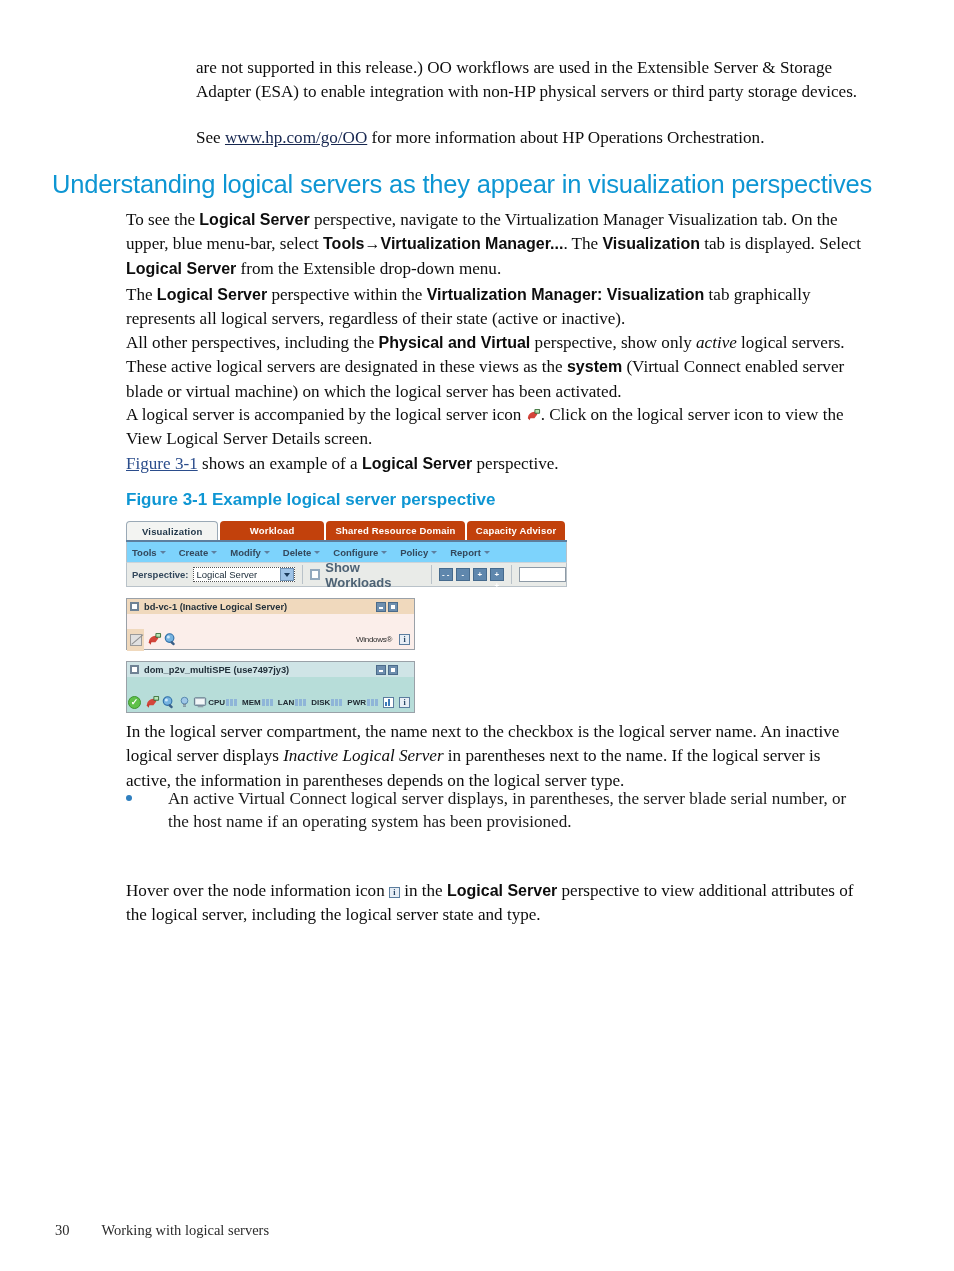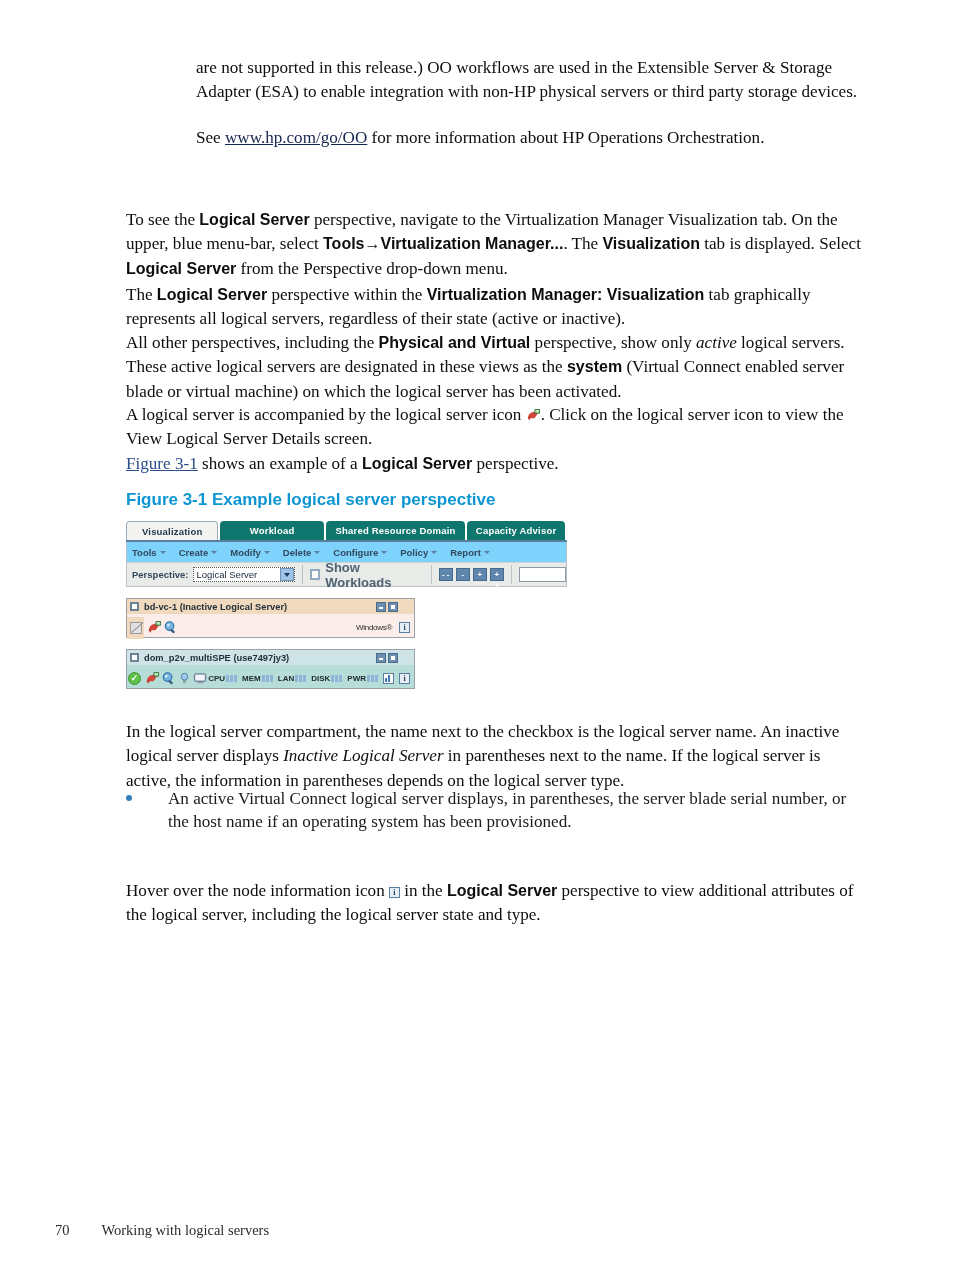--- a/index.html
+++ b/index.html
@@ -91,21 +91,21 @@
     margin-right: 2px;
   }
   .tab.active {
     background: #f3f4f2;
     color: #22384b;
     border: 1px solid #9aa9b6;
     border-bottom: none;
     width: 96px;
   }
   .tab.inactive {
-    background: #0f766e;
+    background: #c2410c;
     color: #ffffff;
     width: 110px;
   }
   .tab.inactive.w2 { width: 148px; }
   .tab.inactive.w3 { width: 104px; }
 
   .menubar {
     height: 20px;
     background: #7dd3fc;
     border-left: 1px solid #b9c2c9;
@@ -253,21 +253,21 @@
   }
   .wbtn.max::after {
     content: "";
     position: absolute; left: 2px; right: 2px; top: 2px; bottom: 2px;
     background: #ffffff;
   }
   .comp-body {
     height: 19px;
     display: flex;
     align-items: center;
-    padding: 4px 2px 0 0;
+    padding: 16px 2px 0 0;
   }
   .status-cell {
     width: 17px; height: 22px;
     display: flex; align-items: center; justify-content: center;
     box-sizing: border-box;
   }
   .status-inactive {
     width: 12px; height: 12px;
     background: #e0e0e0;
     border: 1px solid #9a9a9a;
@@ -393,23 +393,24 @@
 <div class="page">
 
   <div class="para" style="left:196px; top:56px; width:668px;">
     <span>are not supported in this release.) OO workflows are used in the Extensible Server &amp; Storage Adapter (ESA) to enable integration with non-HP physical servers or third party storage devices.</span>
   </div>
 
   <div class="para" style="left:196px; top:126px; width:668px;">
     <span>See </span><a class="lnk" href="#">www.hp.com/go/OO</a><span> for more information about HP Operations Orchestration.</span>
   </div>
 
+  <div class="section-heading">Understanding logical servers as they appear in visualization perspectives</div>
 
   <div class="para" style="left:126px; top:208px; width:740px;">
-    <span>To see the </span><b>Logical Server</b><span> perspective, navigate to the Virtualization Manager Visualization tab. On the upper, blue menu-bar, select </span><b>Tools→Virtualization Manager...</b><span>. The </span><b>Visualization</b><span> tab is displayed. Select </span><b>Logical Server</b><span> from the Perspective drop-down menu.</span>
+    <span>To see the </span><b>Logical Server</b><span> perspective, navigate to the Virtualization Manager Visualization tab. On the upper, blue menu-bar, select </span><b>Tools→Virtualization Manager...</b><span>. The </span><b>Visualization</b><span> tab is displayed. Select </span><b>Logical Server</b><span> from the Extensible drop-down menu.</span>
   </div>
 
   <div class="para" style="left:126px; top:283px; width:742px;">
     <span>The </span><b>Logical Server</b><span> perspective within the </span><b>Virtualization Manager: Visualization</b><span> tab graphically represents all logical servers, regardless of their state (active or inactive).</span>
   </div>
 
   <div class="para" style="left:126px; top:331px; width:742px;">
     <span>All other perspectives, including the </span><b>Physical and Virtual</b><span> perspective, show only </span><i>active</i><span> logical servers. These active logical servers are designated in these views as the </span><b>system</b><span> (Virtual Connect enabled server blade or virtual machine) on which the logical server has been activated.</span>
   </div>
 
@@ -627,17 +628,17 @@
     <span class="bullet-dot"></span>
     <span class="bullet-text">An active Virtual Connect logical server displays, in parentheses, the server blade serial number, or the host name if an operating system has been provisioned.</span>
   </div>
 
 
   <div class="para" style="left:126px; top:879px; width:742px;">
     <span>Hover over the node information icon </span><span class="inline-info">i</span><span> in the </span><b>Logical Server</b><span> perspective to view additional attributes of the logical server, including the logical server state and type.</span>
   </div>
 
   <div class="footer">
-    <span>70</span>
+    <span>30</span>
     <span>Working with logical servers</span>
   </div>
 
 </div>
 
 </body></html>

